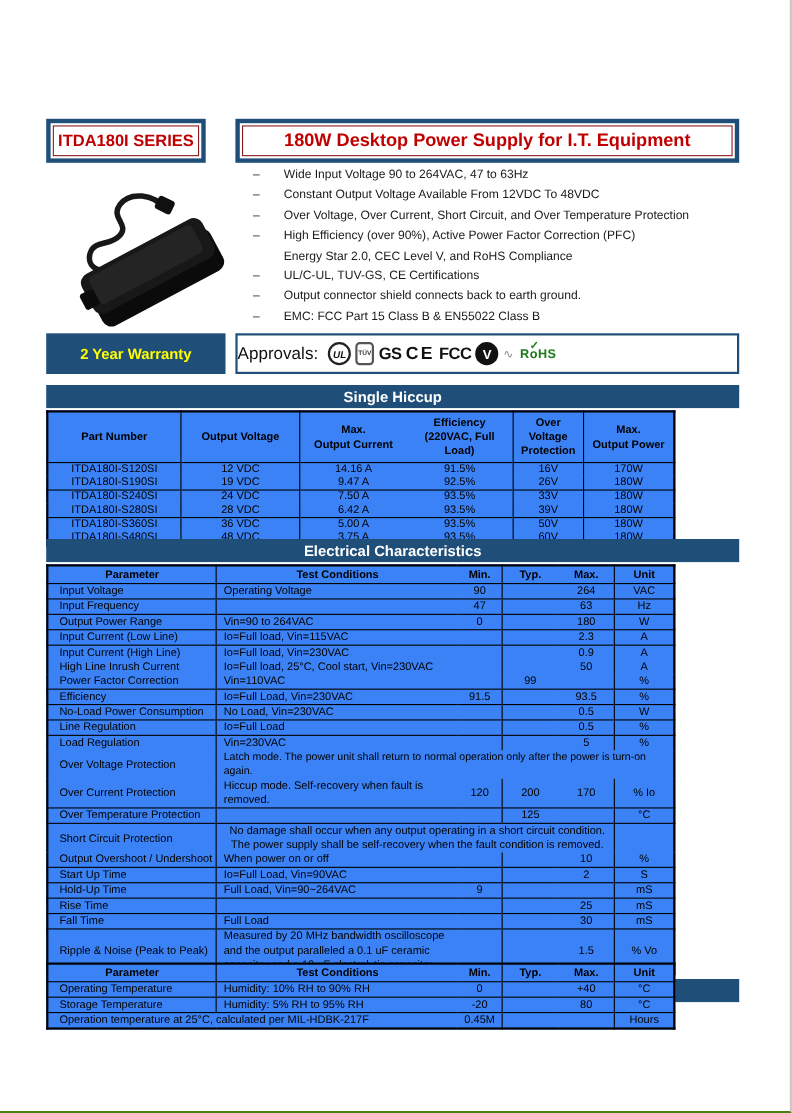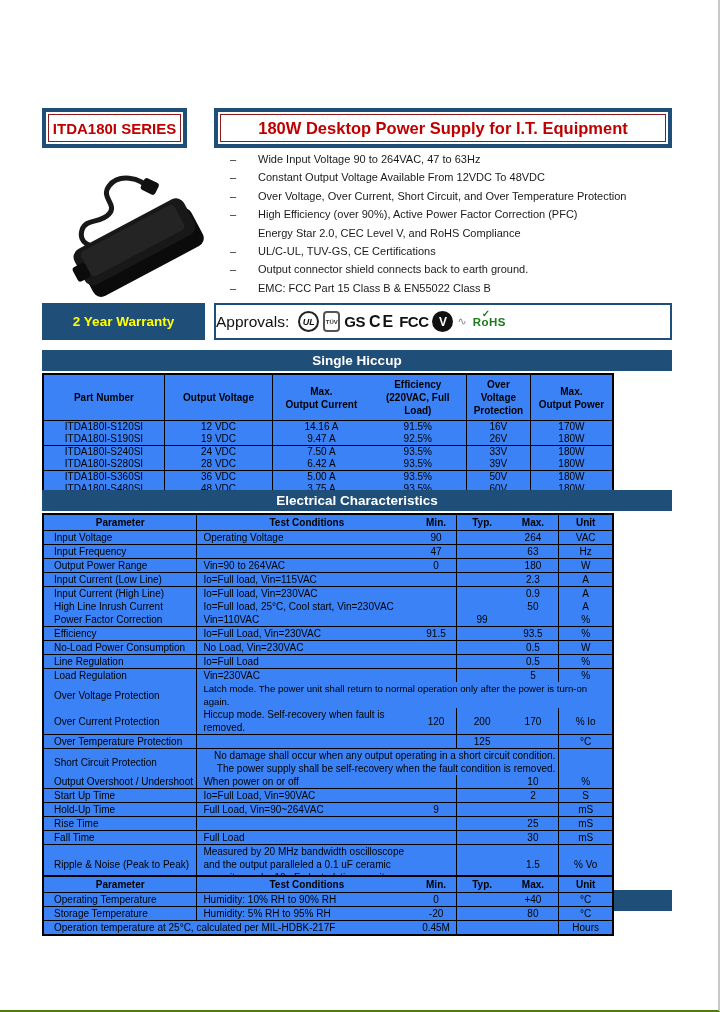--- a/index.html
+++ b/index.html
@@ -64,21 +64,21 @@
   .soc0, .soc1, .soc3, .soc4 { border-right:1px solid #000; }
 
   
   .ec0 { text-align:left; padding-left:10px; border-right:1px solid #000; }
   th.ec0 { text-align:center; padding-left:3px; }
   .ec1 { text-align:left; padding-left:6px; white-space:pre-line; }
   th.ec1 { text-align:center; padding-left:3px; white-space:normal; }
   .ec2 { border-right:1px solid #000; }
   .ec4 { border-right:1px solid #000; }
   .ecspan { text-align:left; padding-left:6px; white-space:pre-line; font-size:9.6px; }
-  .ecwide { text-align:right; padding-left:6px; white-space:pre-line;margin-top:29px; }
+  .ecwide { text-align:center; padding-left:6px; white-space:pre-line;margin-top:29px; }
   .ec5b { border-left:1px solid #000; }
   td.ec0[colspan] { border-right:none; }
 </style>
 </head>
 <body>
 
 <div class="page">
 
   <div class="title-box tleft">
     <div class="title-inner">ITDA180I SERIES</div>

